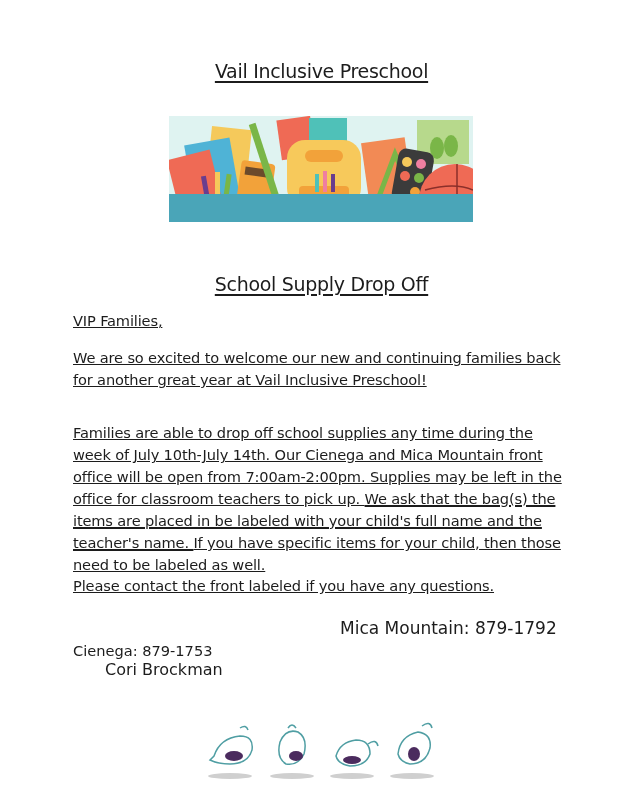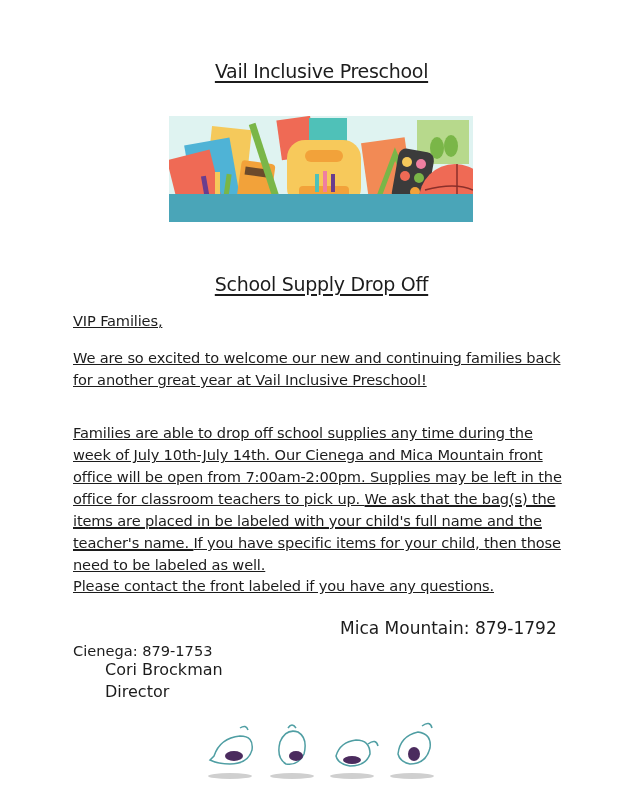--- a/index.html
+++ b/index.html
@@ -93,21 +93,20 @@
 
 <div id="para2" class="abs body-text"><span>Families are able to drop off school supplies any time during the week of July 10th-July 14th. Our Cienega and Mica Mountain front office will be open from 7:00am-2:00pm. Supplies may be left in the office for classroom teachers to pick up. </span><span class="u">We ask that the bag(s) the items are placed in be labeled with your child's full name and the teacher's name. </span><span>If you have specific items for your child, then those need to be labeled as well.</span></div>
 
 <div id="para3" class="abs body-text">Please contact the front labeled if you have any questions.</div>
 
 <div id="phone1" class="abs">Cienega: 879-1753</div>
 <div id="phone2" class="abs">Mica Mountain: 879-1792</div>
 
 <div id="sig" class="abs">
   <div>Cori Brockman</div>
-  <div>Director</div>
 </div>
 
 <svg class="abs quails" viewBox="0 0 246 70">
   <g fill="#ffffff" stroke="#4f9ea3" stroke-width="1.5">
     <ellipse cx="30" cy="58" rx="22" ry="3" fill="#cfcfcf" stroke="none"></ellipse>
     <path d="M14 38 Q20 20 40 18 Q54 18 52 32 Q48 46 30 46 Q18 46 10 42 Z"></path>
     <path d="M40 10 Q46 6 48 12" fill="none"></path>
     <ellipse cx="34" cy="38" rx="9" ry="5" fill="#4b2b5e" stroke="none"></ellipse>
 
     <ellipse cx="92" cy="58" rx="22" ry="3" fill="#cfcfcf" stroke="none"></ellipse>

